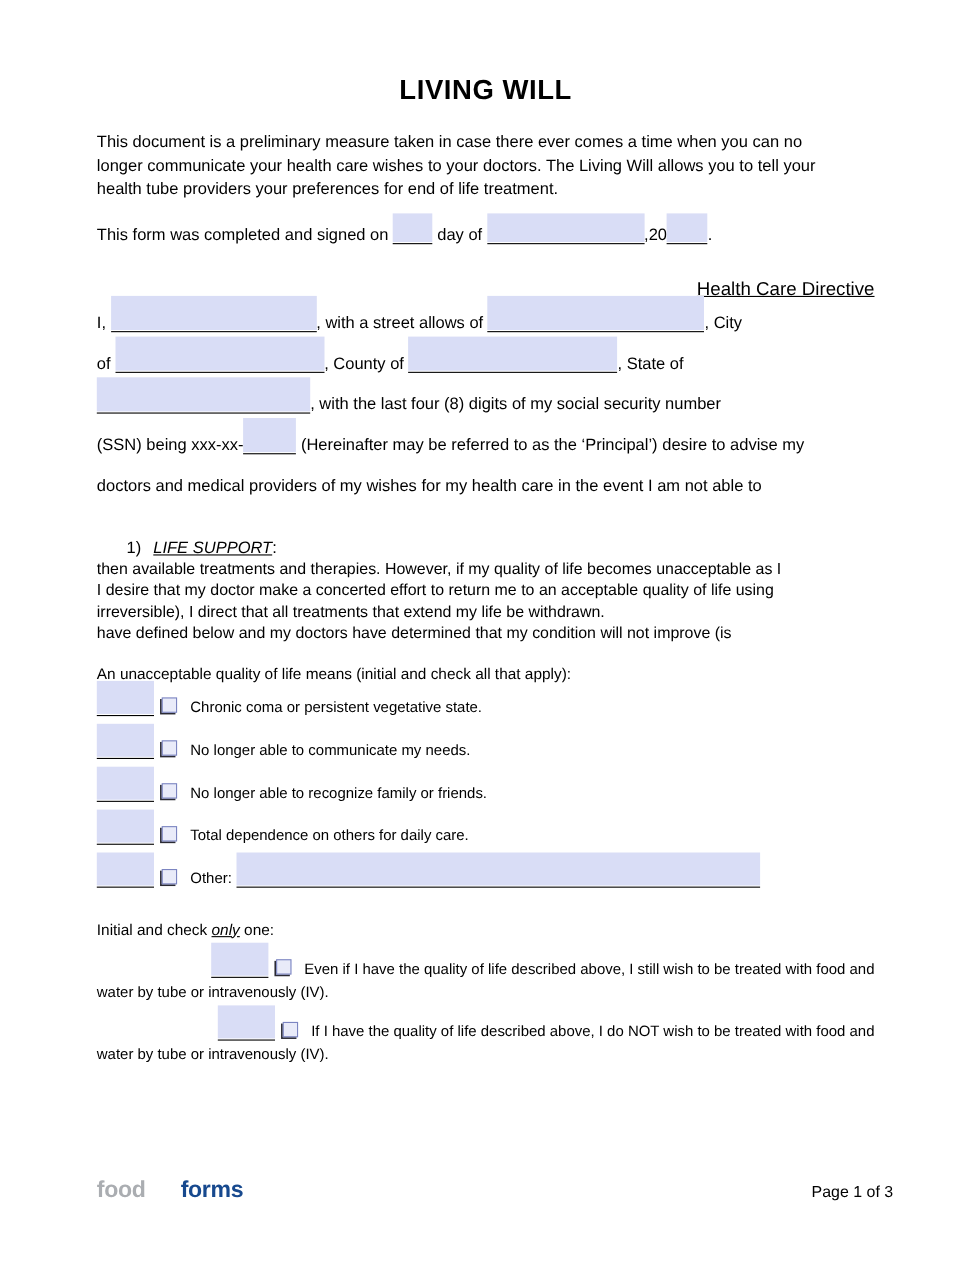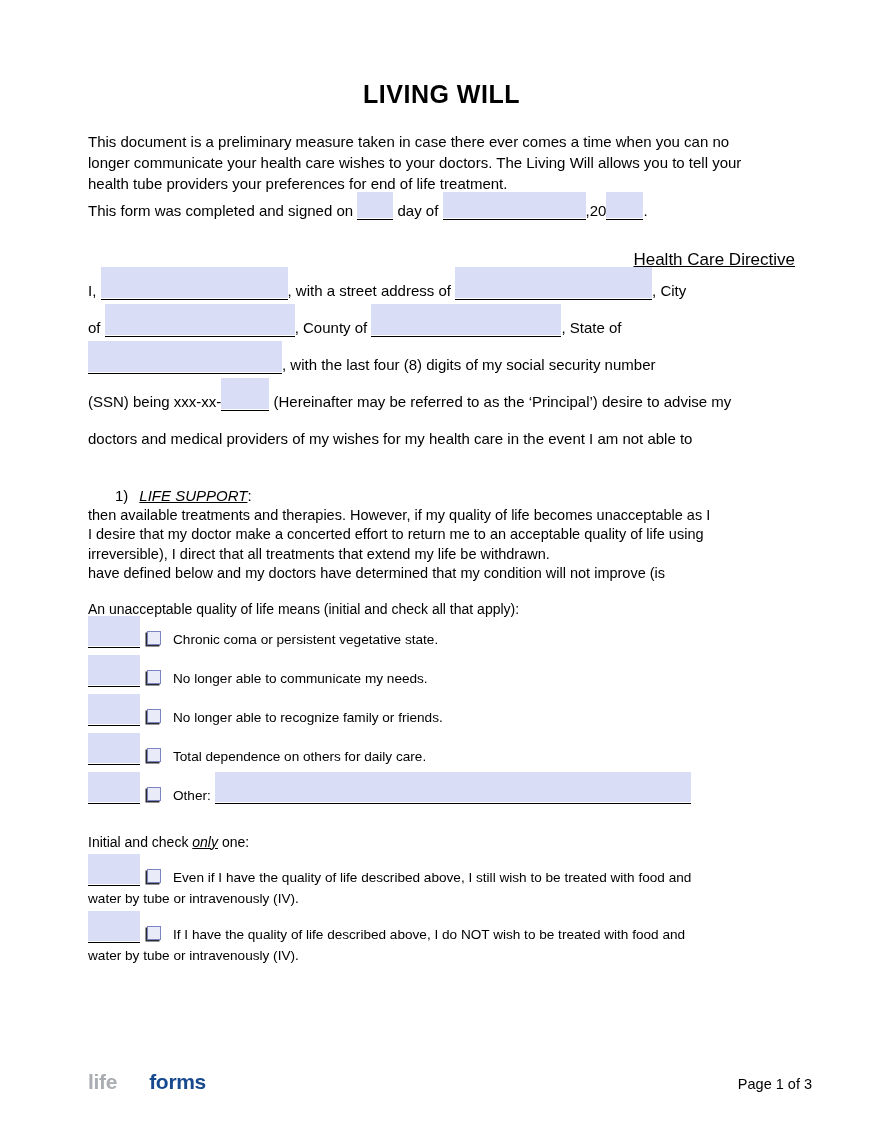--- a/index.html
+++ b/index.html
@@ -1,38 +1,38 @@
 <!DOCTYPE html>
 <html style="--field-highlight: #d9ddf6; --checkbox-border: #7c85c1; --logo-free: #aaadb1; --logo-forms: #17498e;"><head>
 <meta charset="utf-8">
 <style>
   html,body { margin:0; padding:0; background:#fff; }
   .page {
     position:relative; width:883px; height:1146px; margin:0 auto;
     background:#fff; overflow:hidden;
     font-family:"Liberation Sans", sans-serif; color:#000;
   }
-  .content { padding:12px 88px; }
+  .content { padding:0 88px; }
 
   
   .title { margin:0; padding-top:68px; text-align:center;
            font-size:25px; font-weight:bold; letter-spacing:.5px; }
 
   
   .intro { margin-top:22px; font-size:15px; line-height:21px; }
   .line  { white-space:nowrap; }
 
   
   .blank { display:inline-block; position:relative; height:5px;
            vertical-align:-4px; border-bottom:1.6px solid #000; }
   .blank .hl { position:absolute; left:0; right:0; bottom:1px;
                background:var(--field-highlight,#d9ddf6); }
 
   
-  .date-row { margin-top:2px; font-size:15px; height:30px; line-height:30px; white-space:nowrap; }
+  .date-row { margin-top:17px; font-size:15px; height:30px; line-height:30px; white-space:nowrap; }
   .blank.day   { width:36px; }  .blank.day .hl   { height:26px; }
   .blank.month { width:143px; } .blank.month .hl { height:26px; }
   .blank.year  { width:37px; }  .blank.year .hl  { height:26px; }
 
   
   .hcd-heading { margin:24px 0 0; text-align:right; font-size:17px;
                  font-weight:normal; text-decoration:underline; }
   .directive { margin-top:2px; font-size:15px; }
   .d-line { height:37px; line-height:37px; white-space:nowrap; }
   .blank.name   { width:187px; } .blank.street { width:197px; }
@@ -54,21 +54,21 @@
   .cb { display:inline-block; width:12px; height:12px; box-sizing:content-box;
         background:#e9ebf9; border:1.5px solid var(--checkbox-border,#7c85c1);
         box-shadow:-1.5px 1.5px 0 0 #2a2a33; vertical-align:-1px;
         margin:0 12px 0 7px; }
   .blank.other { width:476px; } .blank.other .hl { height:30px; }
 
   
   .exclusive-intro { margin-top:19px; font-size:14px; }
   .ex-item { margin-top:17px; font-size:13.6px; line-height:21px; }
   .ex-item + .ex-item { margin-top:15px; }
-  .ex-line1 { white-space:nowrap; height:21px; line-height:21px; }
+  .ex-line1 { white-space:nowrap; height:21px; line-height:21px;text-align:right; }
 
   
   .footer { position:absolute; left:88px; right:71px; bottom:52px;
             display:flex; justify-content:space-between; align-items:baseline; }
   .logo { font-size:21px; font-weight:bold; letter-spacing:-.3px; }
   .logo-free  { color:var(--logo-free,#aaadb1); }
   .logo-forms { color:var(--logo-forms,#17498e);margin-left:32px; }
   .page-num { font-size:14.5px; }
 </style>
 </head>
@@ -90,21 +90,21 @@
       <span class="blank day"><span class="hl"></span></span>
       <span>day of</span>
       <span class="blank month"><span class="hl"></span></span><span>,20</span><span class="blank year"><span class="hl"></span></span><span>.</span>
     </div>
 
     <h2 class="hcd-heading">Health Care Directive</h2>
 
     <div class="directive">
       <div class="d-line">
         <span>I,</span>
-        <span class="blank name"><span class="hl"></span></span><span>, with a street address of</span>
+        <span class="blank name"><span class="hl"></span></span><span>, with a street allows of</span>
         <span class="blank street"><span class="hl"></span></span><span>, City</span>
       </div>
       <div class="d-line">
         <span>of</span>
         <span class="blank city"><span class="hl"></span></span><span>, County of</span>
         <span class="blank county"><span class="hl"></span></span><span>, State of</span>
       </div>
       <div class="d-line">
         <span class="blank state"><span class="hl"></span></span><span>, with the last four (8) digits of my social security number</span>
       </div>
@@ -164,17 +164,17 @@
       <div class="ex-line1">
         <span class="blank initials"><span class="hl"></span></span><span class="cb"></span><span>If I have the quality of life described above, I do NOT wish to be treated with food and</span>
       </div>
       <div class="line">water by tube or intravenously (IV).</div>
     </div>
 
   </div>
 
   <div class="footer">
     <div class="logo">
-      <span class="logo-free">life</span><span class="logo-forms">forms</span>
+      <span class="logo-free">food</span><span class="logo-forms">forms</span>
     </div>
     <div class="page-num">Page 1 of 3</div>
   </div>
 </div>
 
 </body></html>

